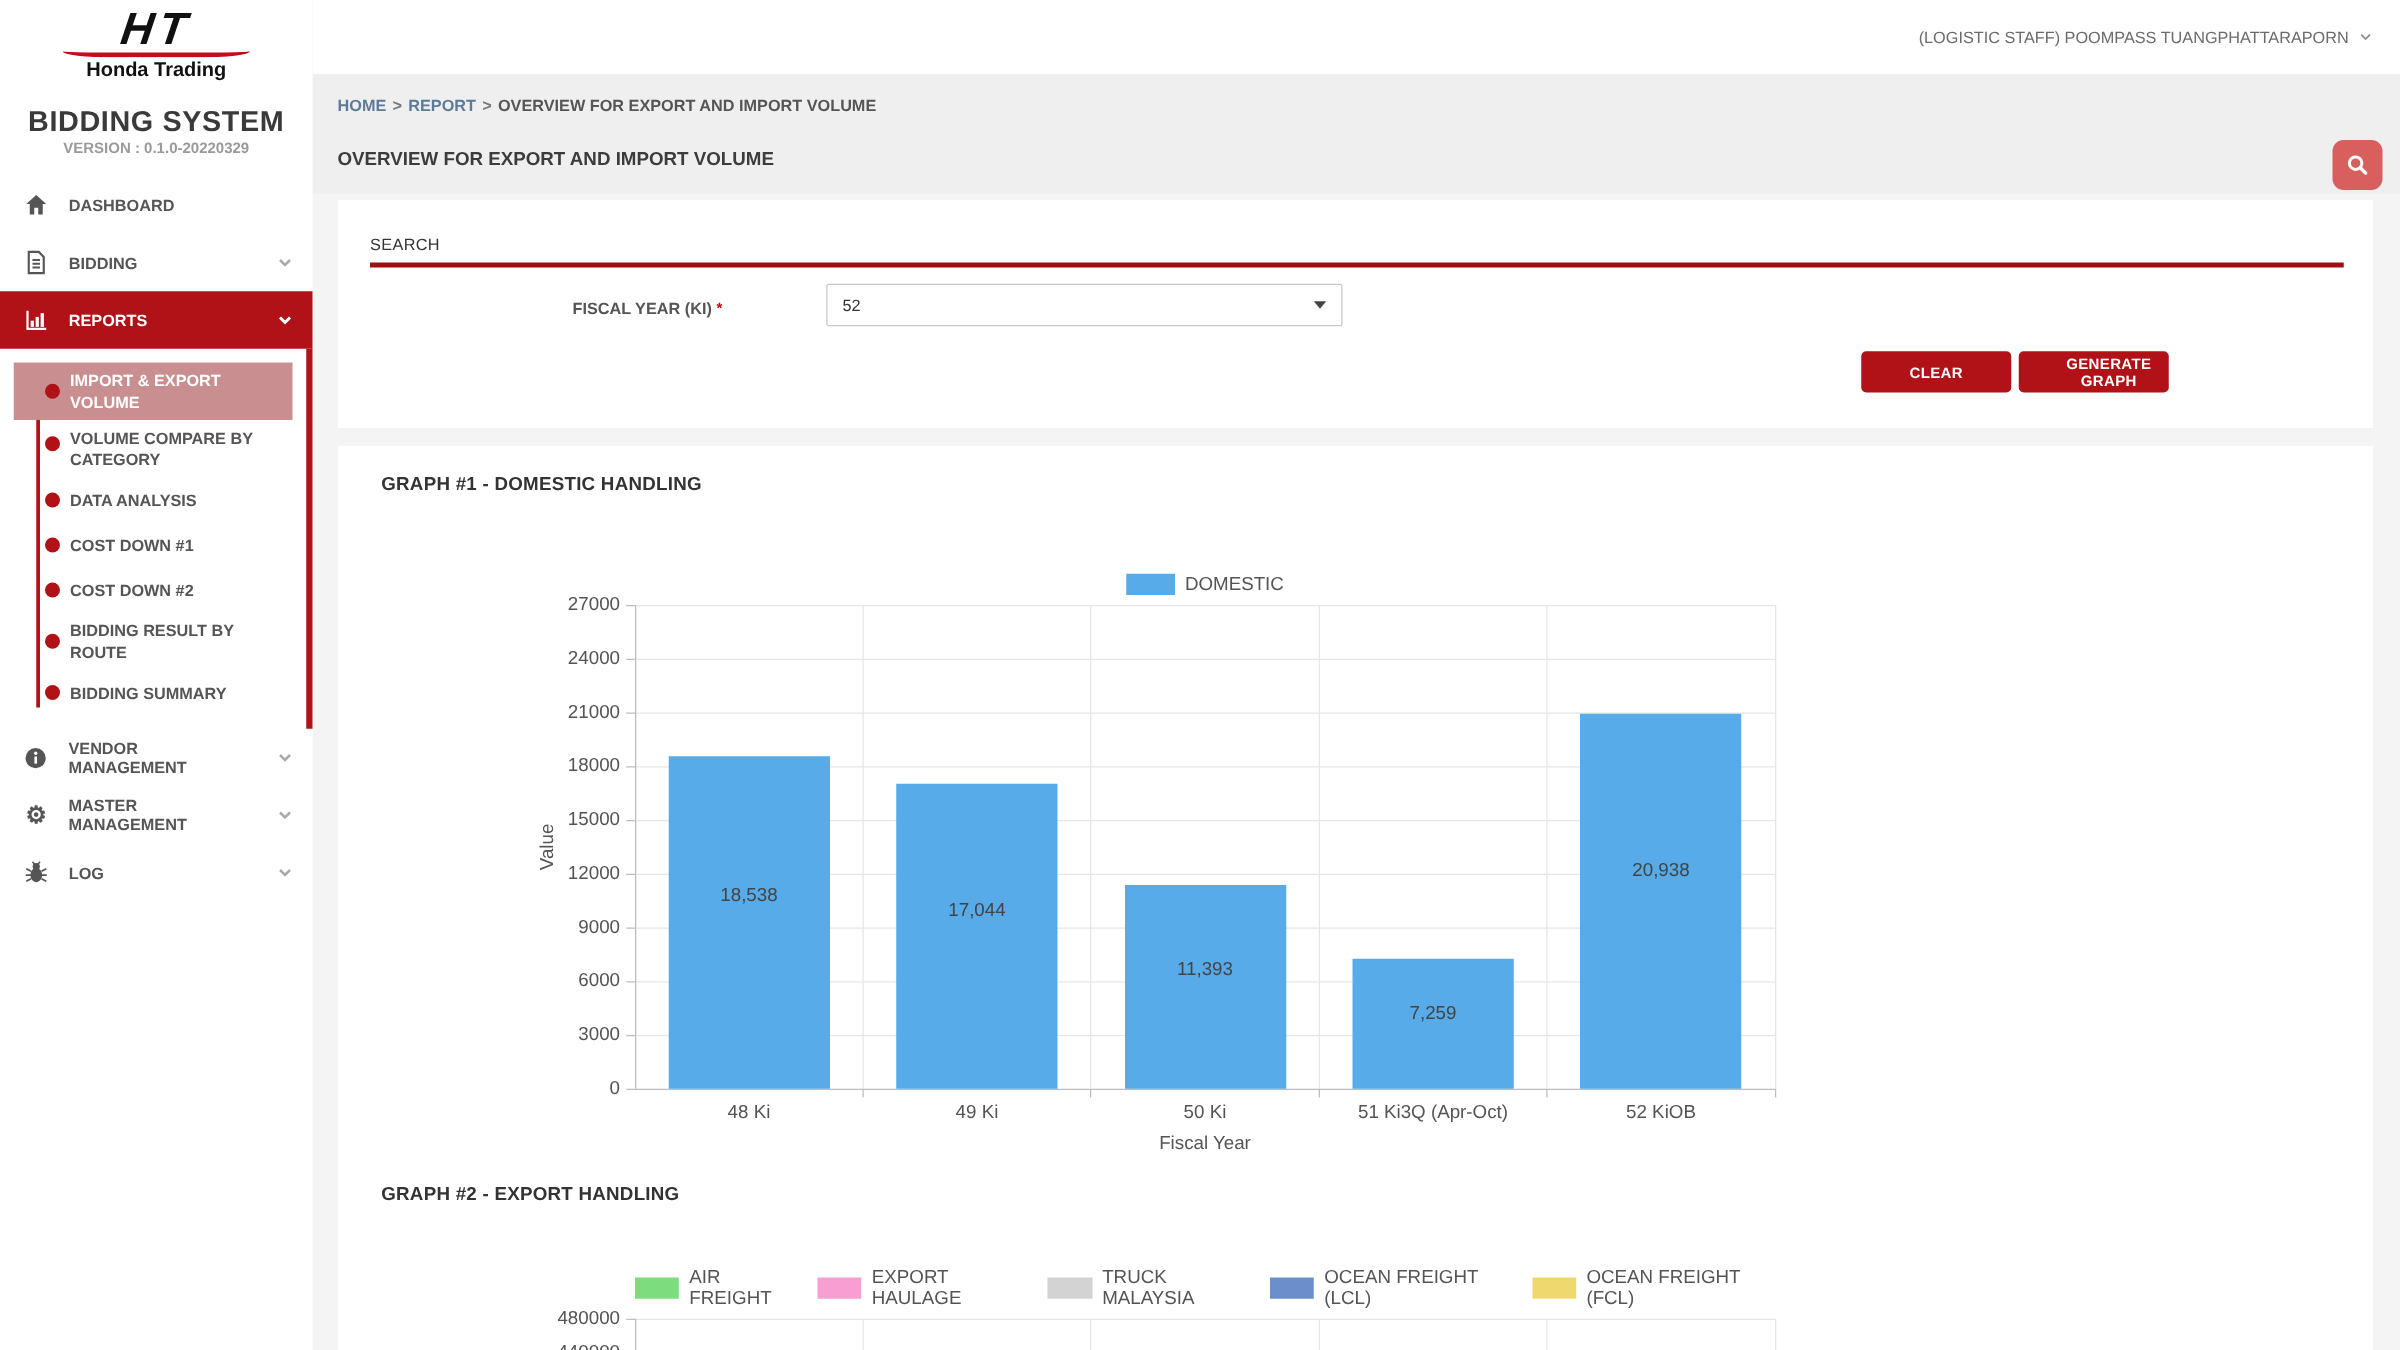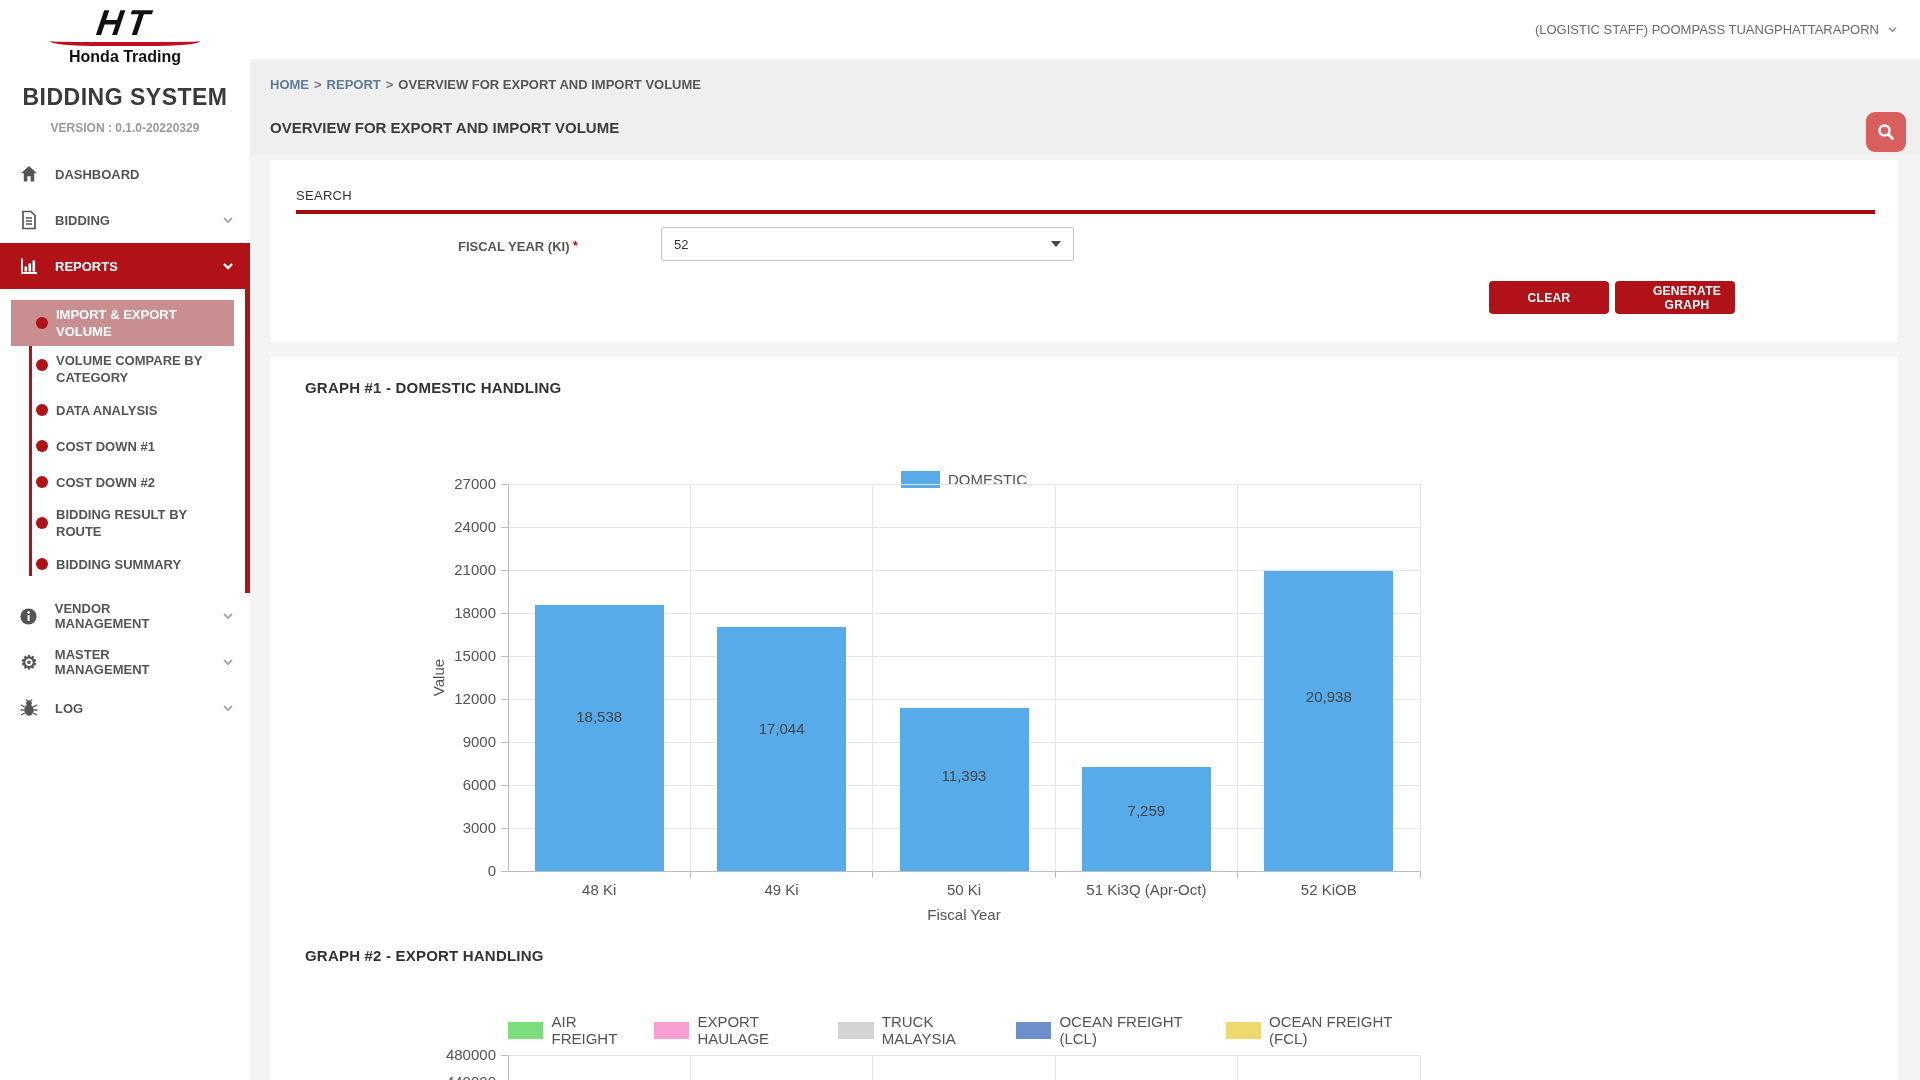--- a/index.html
+++ b/index.html
@@ -6,21 +6,21 @@
   html,body { width:1920px; height:1080px; overflow:hidden; background:#F4F4F4;
               font-family:"Liberation Sans", sans-serif; }
 
   
   #sidebar { position:fixed; left:0; top:0; width:250px; height:1080px; background:#fff; z-index:5; }
   .logo-wrap { padding-top:6px; text-align:center; cursor:pointer; }
   .logo-ht { font-size:36px; font-weight:900; font-style:italic; letter-spacing:4px; color:#111; line-height:34px; transform:skewX(-8deg); }
   .logo-swoosh { width:150px; height:10px; margin:-4px auto 0; border-bottom:4px solid #C10E1A; border-radius:50%/9px; }
   .logo-brand { font-size:16px; font-weight:bold; color:#111; margin-top:2px; }
   .app-title { text-align:center; font-size:23px; font-weight:bold; color:#3A3A3A; margin-top:18px; letter-spacing:0.5px; }
-  .app-version { text-align:center; font-size:12px; color:#9A9A9A; margin-top:10px; font-weight:bold; }
+  .app-version { text-align:center; font-size:12px; color:#9A9A9A; margin-top:0; font-weight:bold; }
 
   .nav { margin-top:16px; }
   .nav-item { height:46px; display:flex; align-items:center; gap:15px; padding-left:18px;
               font-size:13px; font-weight:bold; color:#555; cursor:pointer; }
   .nav-item .nicon { width:22px; display:flex; justify-content:center; color:#555; }
   .nav-item .chev { margin-left:auto; margin-right:16px; color:#AAA; display:flex; }
   .nav-item.active { background:#B01217; color:#fff; }
   .nav-item.active .nicon, .nav-item.active .chev { color:#fff; }
 
   .submenu { position:relative; border-right:5px solid #B01217; padding:11px; }
@@ -244,21 +244,21 @@
   <div class="select-box">
     <span>52</span>
     <span class="select-caret"></span>
   </div>
   <button id="btn-clear" class="btn">CLEAR</button>
   <button id="btn-generate" class="btn">GENERATE GRAPH</button>
 </div>
 
 <div id="graphs-panel" class="panel">
   <div class="g-title" style="left:35px; top:22px;">GRAPH #1 - DOMESTIC HANDLING</div>
-  <div class="legend-row" id="legend1" style="left:238px; top:114px; width:912px;">
+  <div class="legend-row" id="legend1" style="left:238px; top:102px; width:912px;">
       <div class="legend-item">
         <span class="legend-swatch" style="background: rgb(86, 171, 232);"></span>
         <span>DOMESTIC</span>
       </div>
     </div>
   <div class="axis-label" style="left:118px; top:312px; width:100px; text-align:center; transform:rotate(-90deg);">Value</div>
   <div class="axis-label" style="left:238px; top:549px; width:912px; text-align:center;">Fiscal Year</div>
   <div id="chart1">
       <div class="chart-el" style="left: 238px; top: 513.5px; width: 912px; height: 1px; background: rgb(189, 189, 189);"></div>
       <div class="chart-el" style="left: 231px; top: 513.5px; width: 7px; height: 1px; background: rgb(189, 189, 189);"></div>

